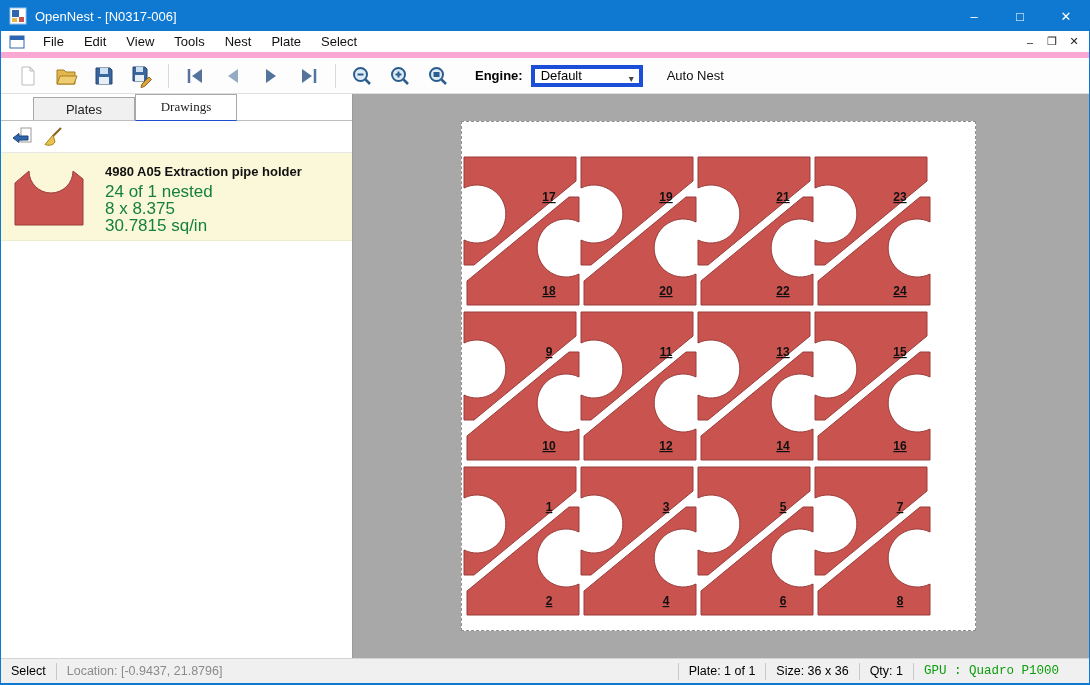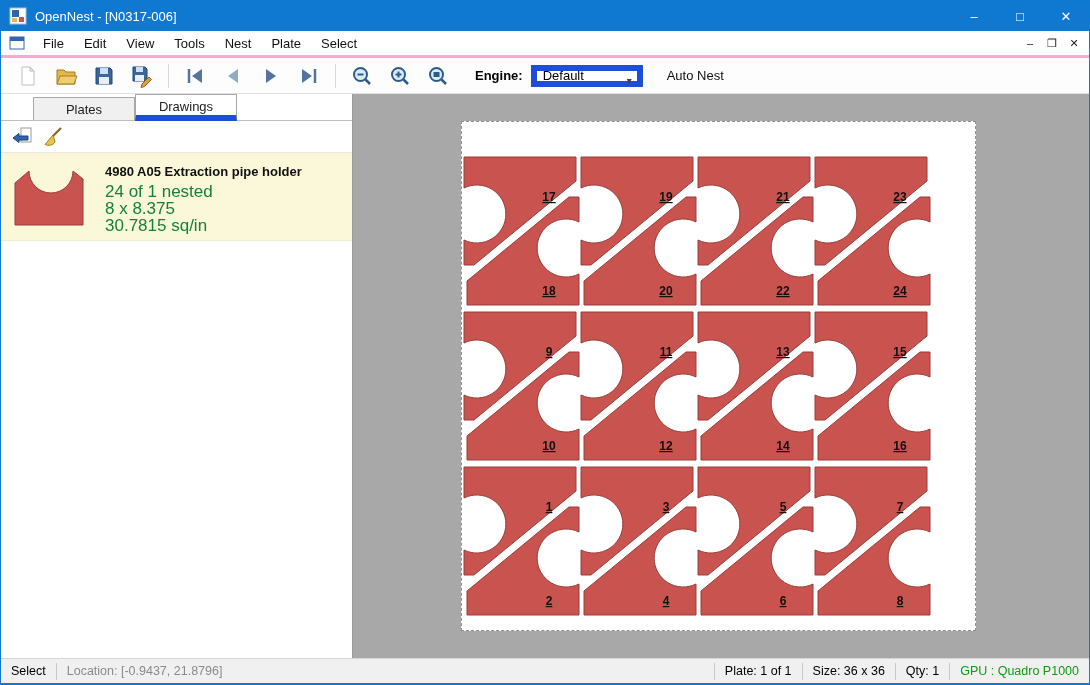--- a/index.html
+++ b/index.html
@@ -7,40 +7,40 @@
   body { font-family:"Liberation Sans", sans-serif; font-size:13px; background:#fff; }
   .window { position:relative; width:1090px; height:685px; border:1px solid var(--accent,#0f78d0); border-bottom:2px solid var(--accent,#0f78d0); overflow:hidden; background:#fff; }
 
   
   .titlebar { position:absolute; top:0; left:0; right:0; height:30px; background:var(--accent,#0f78d0); display:flex; align-items:center; color:#fff; }
   .titlebar .app-icon { width:18px; height:18px; margin:0 8px 0 8px; }
   .titlebar .title { flex:1; font-size:13px; }
   .win-btn { width:46px; height:30px; display:flex; align-items:center; justify-content:center; color:#fff; font-size:13px; background:transparent; border:none; }
 
   
-  .menubar { position:absolute; top:30px; left:0; right:0; height:27px; background:#fff; display:flex; align-items:center; border-bottom:3px solid #f9a8d4; }
+  .menubar { position:absolute; top:30px; left:0; right:0; height:27px; background:#fff; display:flex; align-items:center; border-bottom:6px solid #f9a8d4; }
   .menubar .mdi-icon { width:16px; height:16px; margin:0 8px; }
   .menu-item { padding:4px 10px; color:#111; cursor:default; }
   .mdi-controls { margin-left:auto; display:flex; align-items:center; padding-right:4px; }
   .mdi-btn { width:22px; height:20px; display:flex; align-items:center; justify-content:center; font-size:11px; color:#222; background:transparent; border:none; }
 
   
   .toolbar { position:absolute; top:57px; left:0; right:0; height:36px; background:#fdfdfd; border-bottom:1px solid #e0e0e0; display:flex; align-items:center; padding-left:8px; }
   .tb-btn { width:38px; height:32px; display:flex; align-items:center; justify-content:center; background:transparent; border:none; }
   .tb-sep { width:1px; height:24px; background:#d8d8d8; margin:0 7px; }
   .engine-label { font-weight:bold; margin:0 8px 0 18px; }
-  .combo { width:112px; height:22px; border:6px solid #1d4ed8; background:#fff; display:flex; align-items:center; padding-left:6px; position:relative; }
+  .combo { width:112px; height:22px; border:4px solid #1d4ed8; background:#fff; display:flex; align-items:center; padding-left:6px; position:relative; }
   .combo .arrow { position:absolute; right:5px; top:4px; font-size:10px; color:#444; }
   .autonest-label { margin-left:24px; color:#111; }
 
   
   .left-panel { position:absolute; top:93px; left:0; width:352px; bottom:25px; background:#fff; border-right:1px solid #9a9a9a; }
   .tabstrip { height:27px; display:flex; align-items:flex-end; background:#fff; border-bottom:1px solid #bdbdbd;padding-left:32px; }
   .tab { padding:4px 0; width:102px; text-align:center; border:1px solid #a8a8a8; border-bottom:none; background:#f0f0f0; color:#222; height:23px; margin-top:4px; }
-  .tab.active { background:#fff; height:27px; margin-top:0; position:relative; z-index:2; border-bottom:6px solid #1d4ed8; margin-bottom:-1px; }
+  .tab.active { background:#fff; height:27px; margin-top:0; position:relative; z-index:2; border-bottom:1px solid #1d4ed8; margin-bottom:-1px;font-family:Liberation Serif, serif; }
   .panel-toolbar { height:32px; display:flex; align-items:center; padding-left:6px; border-bottom:1px solid #e8e8e8; background:#fff; }
   .pt-btn { width:30px; height:28px; display:flex; align-items:center; justify-content:center; background:transparent; border:none; }
   .drawing-item { display:flex; background:#fbf8d9; padding:7px 6px; height:88px; border-bottom:1px solid #eeeccf; }
   .thumb { width:84px; height:74px; display:flex; align-items:center; justify-content:center; }
   .drawing-info { padding:4px 0 0 14px; }
   .drawing-title { font-weight:bold; color:#111; margin-bottom:4px; }
   .drawing-sub { color:#15803d; font-size:17px; line-height:17px; }
 
   
   .canvas { position:absolute; top:93px; left:352px; right:0; bottom:25px; background:#a8a8a8; }
@@ -49,21 +49,21 @@
   .part { fill:var(--part-fill,#c9534f); stroke:var(--part-stroke,#9a3d3a); stroke-width:1; }
   .part-label { font-family:"Liberation Sans",sans-serif; font-size:12px; font-weight:bold; fill:#101010; text-anchor:middle; text-decoration:underline; }
 
   
   .statusbar { position:absolute; left:0; right:0; bottom:0; height:25px; background:#f0f0f0; border-top:1px solid #d4d4d4; display:flex; align-items:center; font-size:12.5px; }
   .sb-sec { padding:0 10px; white-space:nowrap; }
   .sb-sep { width:1px; height:17px; background:#c9c9c9; }
   .sb-mode { color:#000; }
   .sb-location { color:#8a8a8a; }
   .sb-spacer { flex:1; }
-  .sb-gpu { color:var(--gpu-color,#0a9e0a); padding-right:10px; }
+  .sb-gpu { color:var(--gpu-color,#0a9e0a); padding-right:30px;font-family:Liberation Mono, monospace; }
 </style>
 </head>
 <body>
 
 <div class="window">
 
   <div class="titlebar">
     <svg class="app-icon" viewBox="0 0 18 18">
       <rect x="1" y="1" width="16" height="16" fill="#fff" stroke="#9cc3e8"></rect>
       <rect x="3" y="3" width="7" height="7" fill="#2f66b0"></rect>

